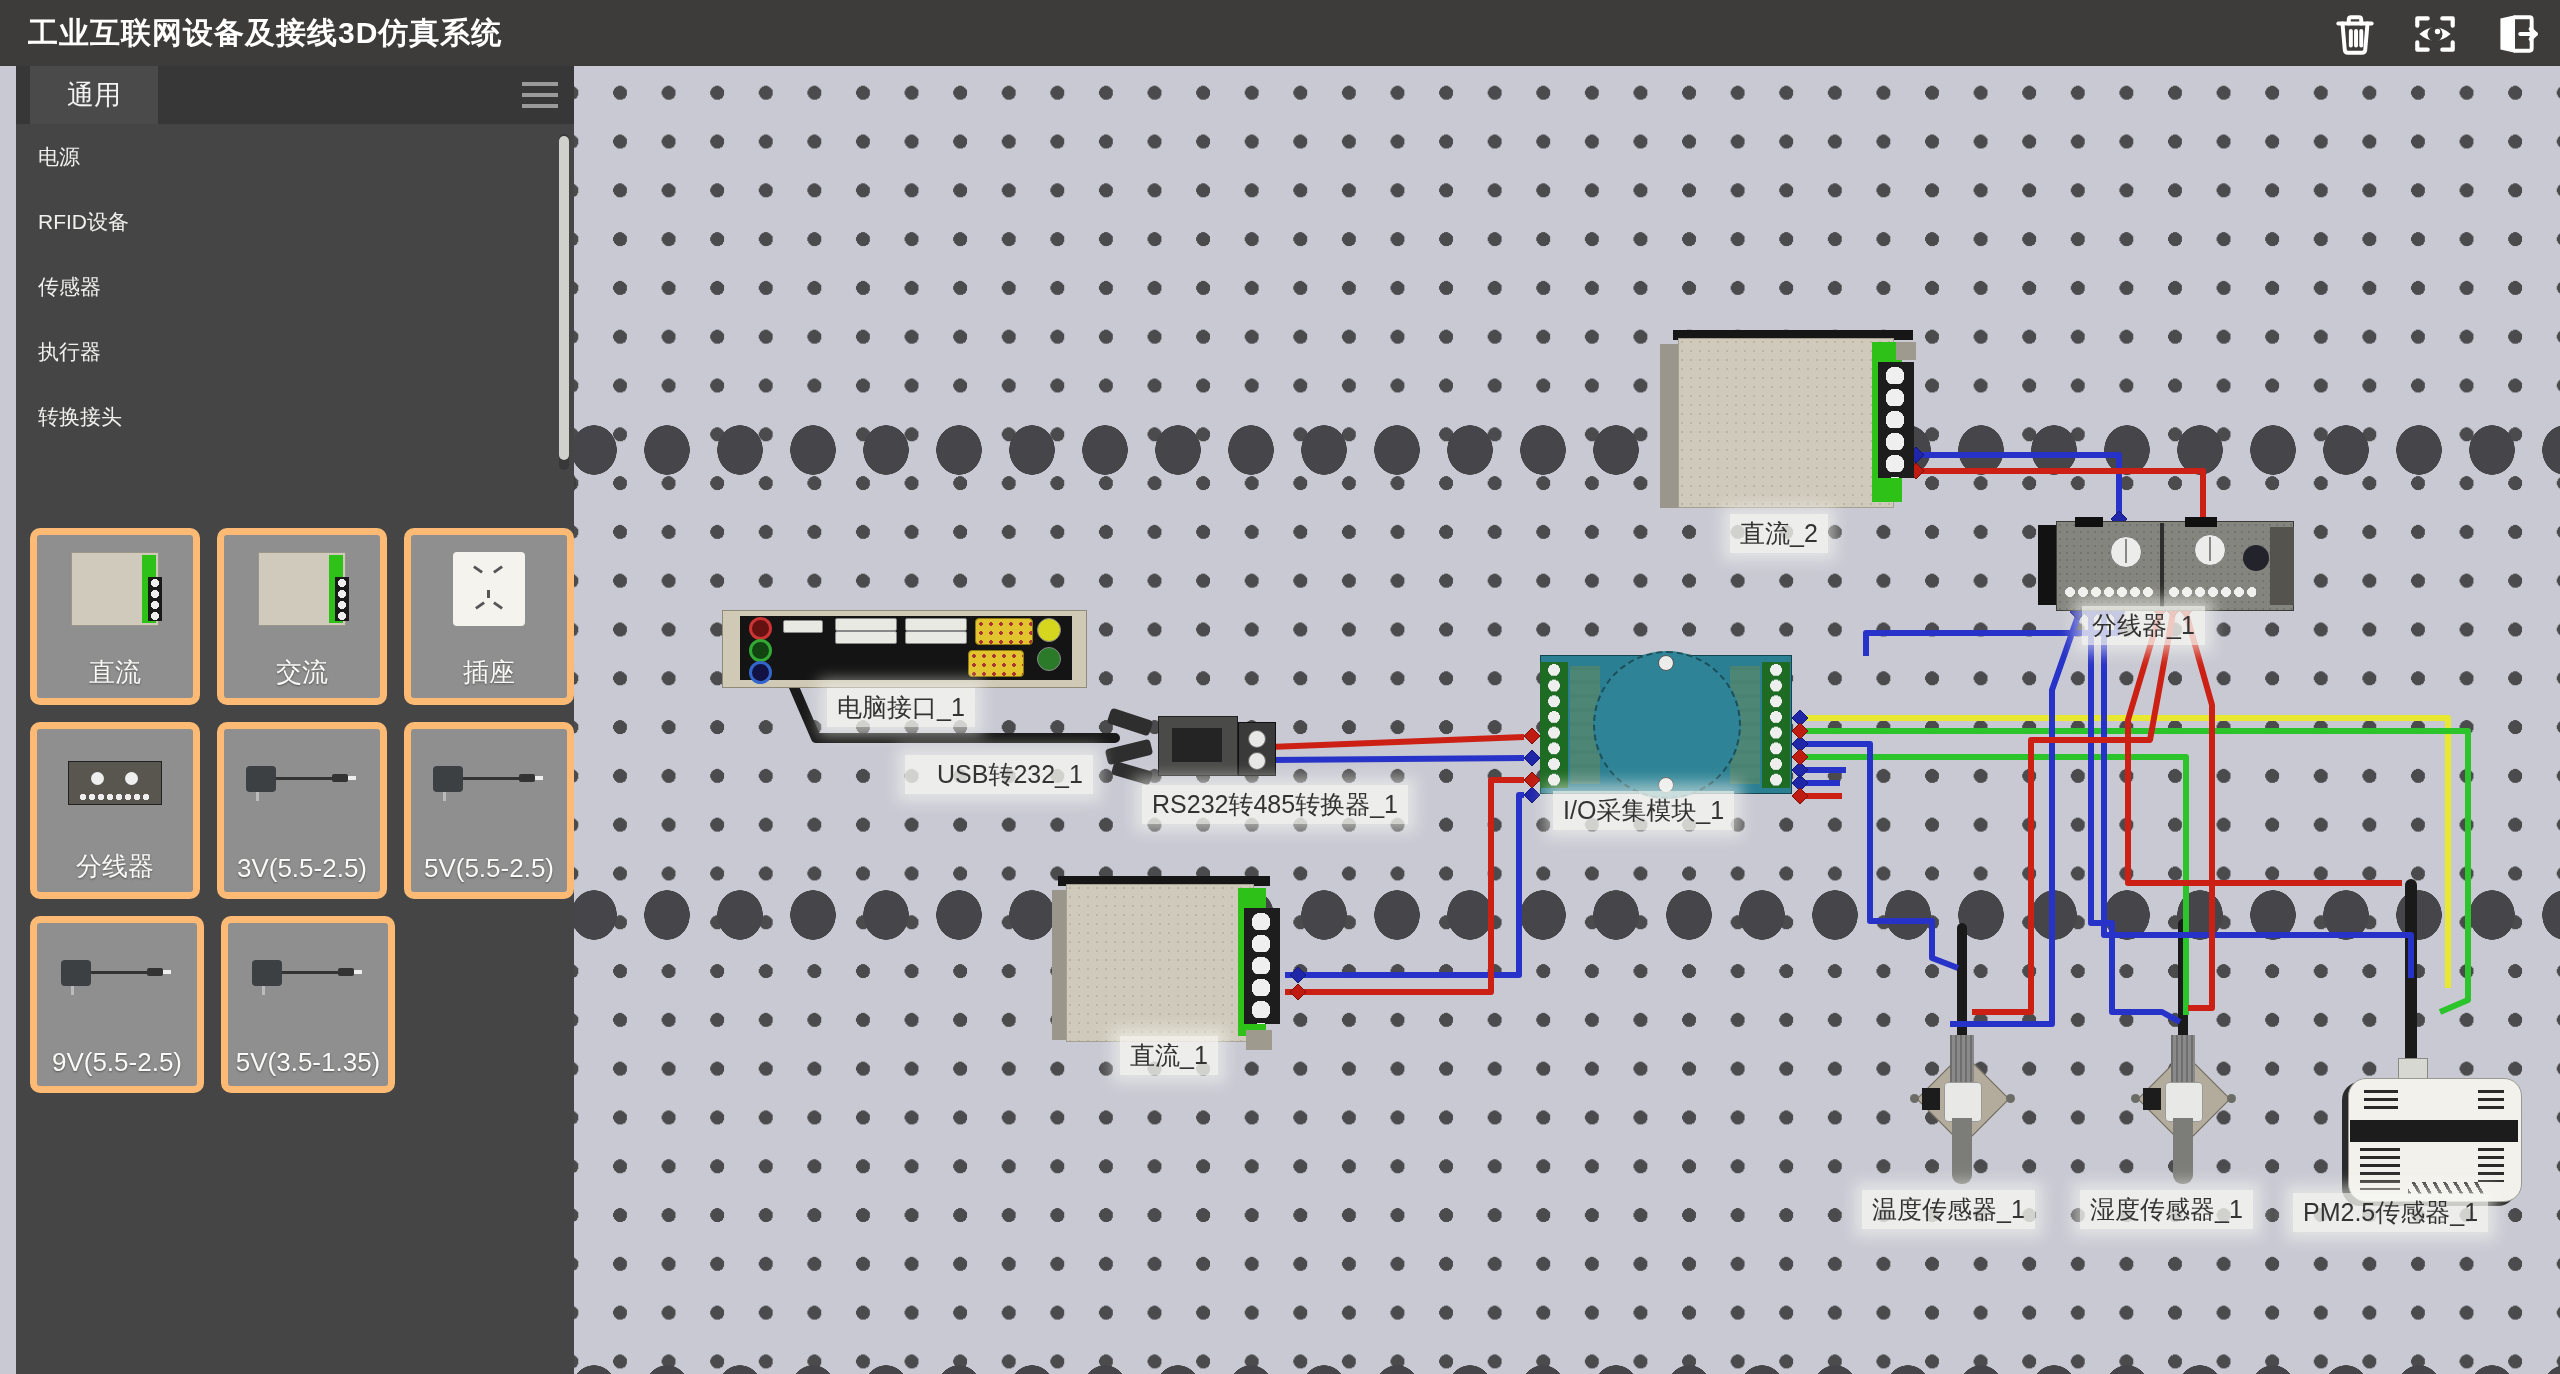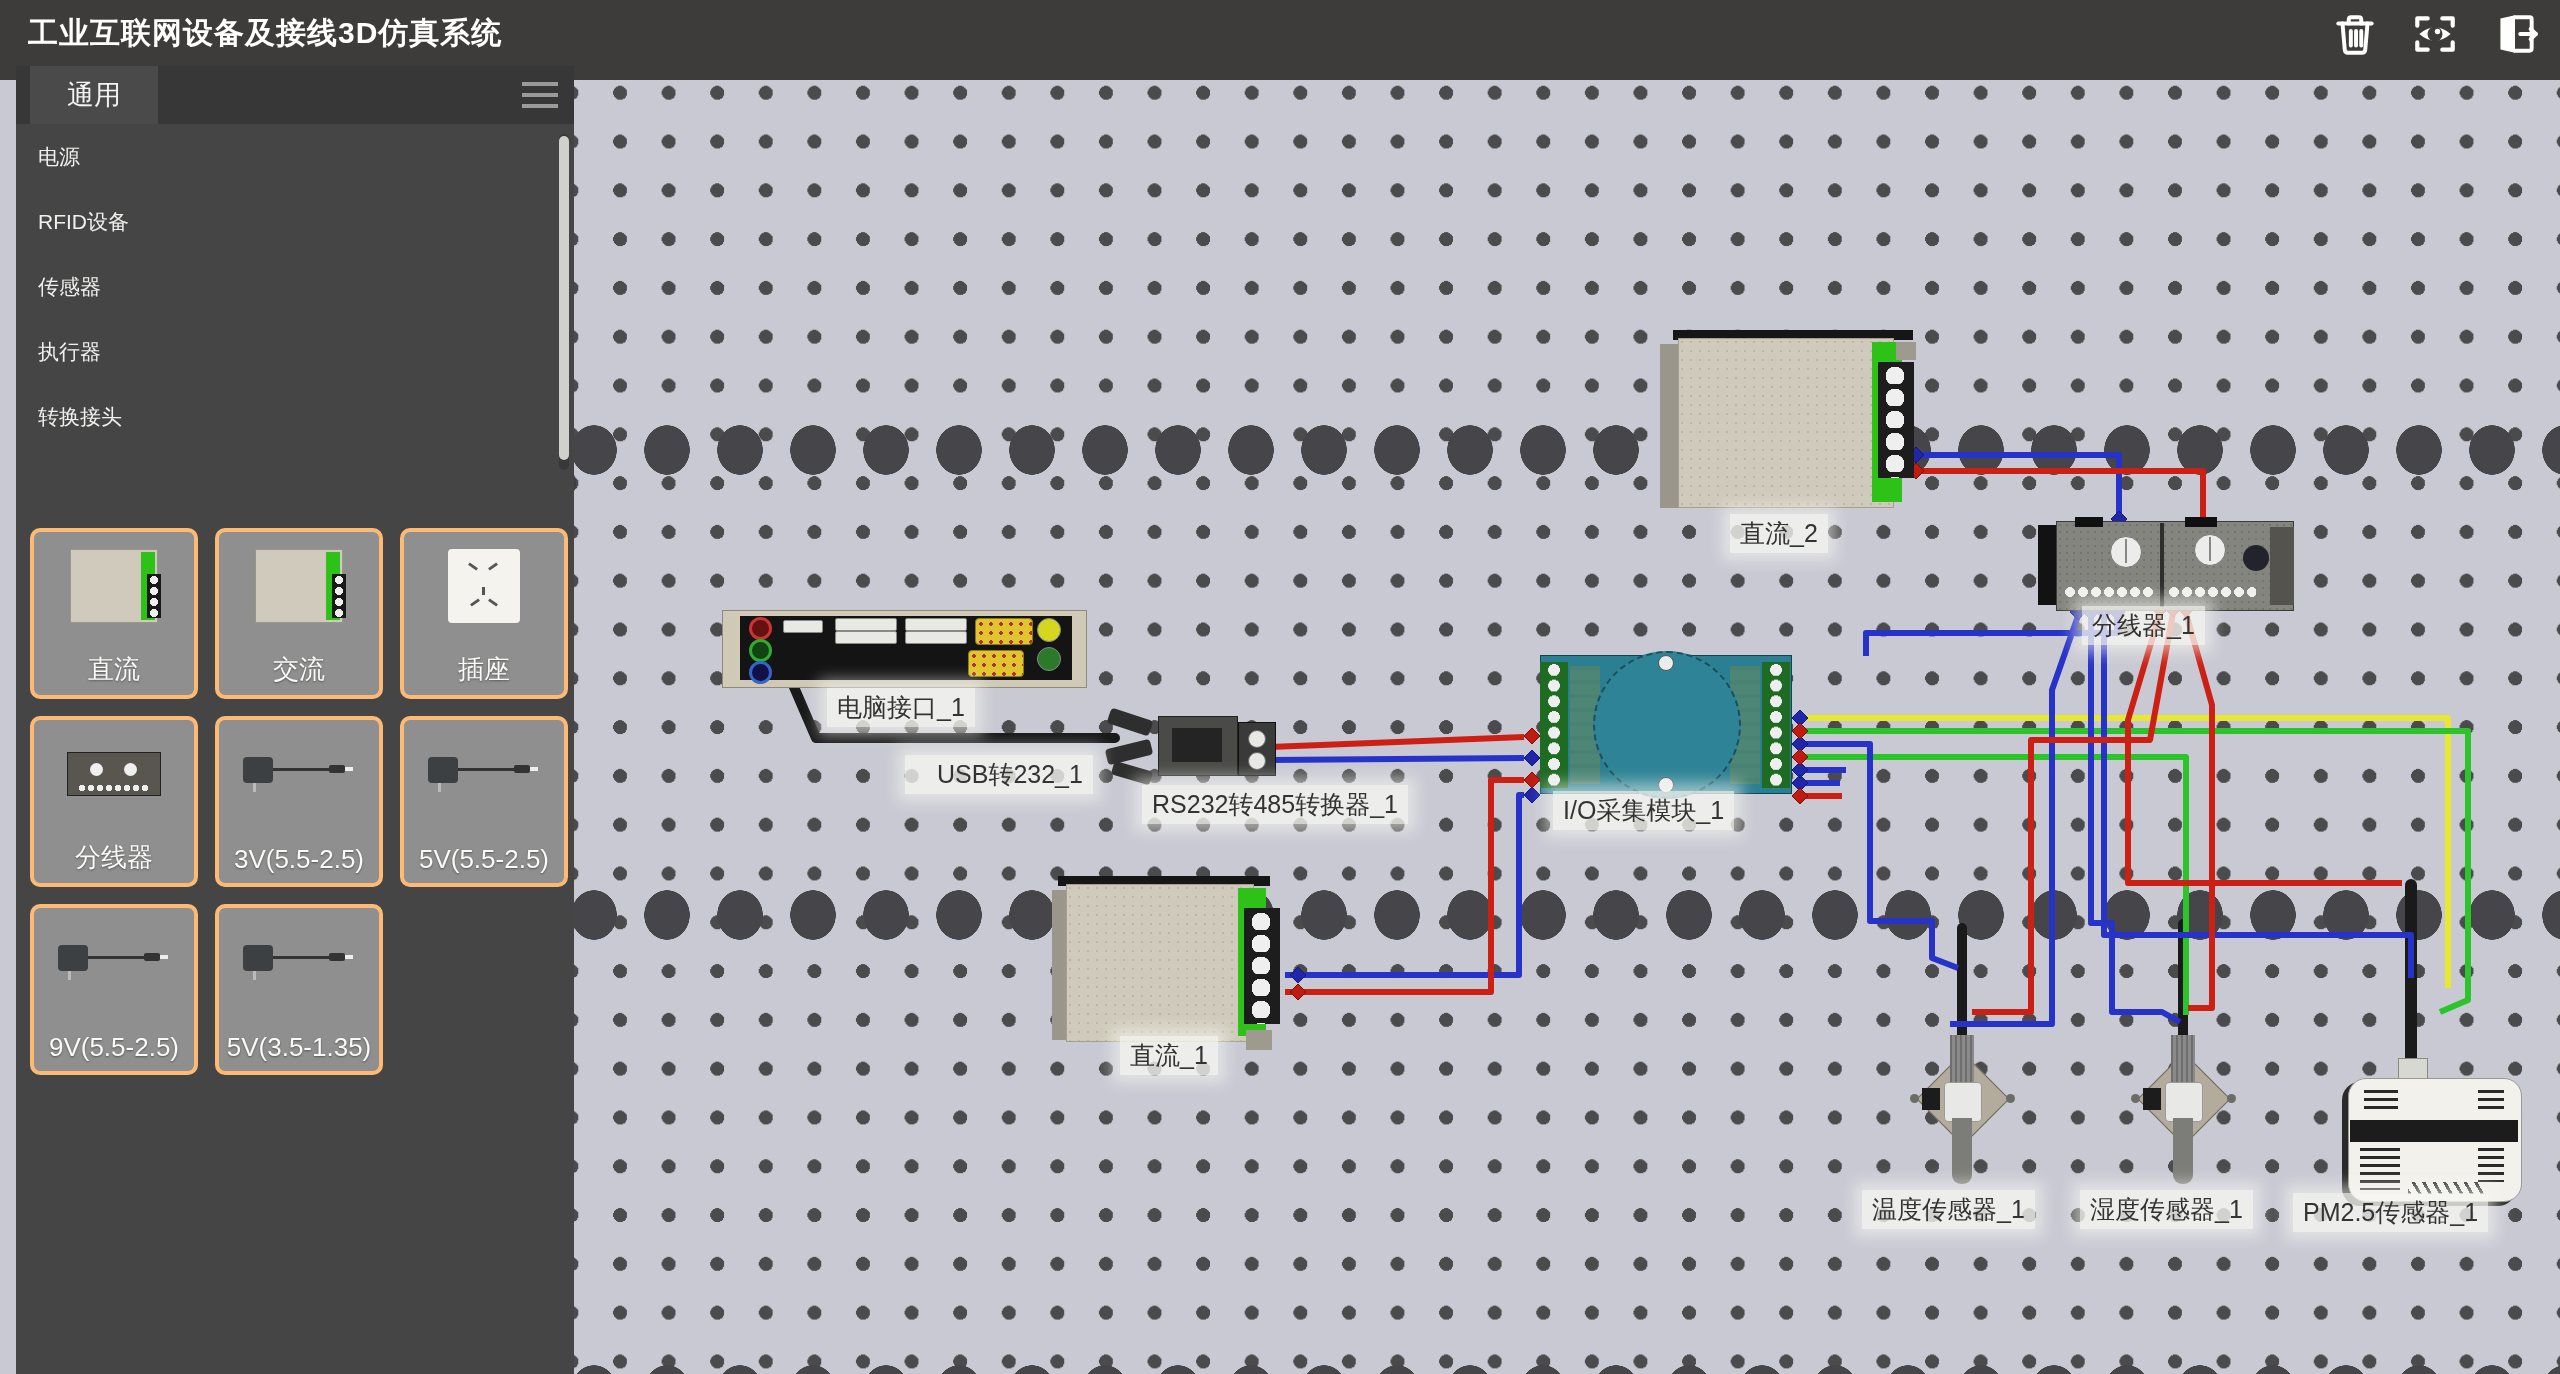--- a/index.html
+++ b/index.html
@@ -10,40 +10,40 @@
     background-image:radial-gradient(7px 7px at 24px 24px,#4b4b4e 98%,transparent 100%);
     background-size:48.6px 48.8px;background-position:13px 20px;}
   .bigrow{position:absolute;left:558px;width:2002px;height:60px;z-index:1;
     background-image:radial-gradient(23px 25px at 36px 30px,#46464a 98%,transparent 100%);
     background-size:73px 60px;}
   #bigrow1{top:420px;} #bigrow2{top:885px;}
   #bigrow3{top:1350px;height:24px;
     background-image:radial-gradient(23px 25px at 36px 40px,#46464a 98%,transparent 100%);}
   #wires{position:absolute;left:0;top:0;z-index:2;pointer-events:none;}
   
-  #topbar{position:absolute;left:0;top:0;width:2560px;height:80px;background:#3e3c3a;z-index:10;}
+  #topbar{position:absolute;left:0;top:0;width:2560px;height:66px;background:#3e3c3a;z-index:10;}
   #title{position:absolute;left:28px;top:0;line-height:66px;color:#fff;font-size:30px;font-weight:bold;letter-spacing:1px;}
   #toolbar{position:absolute;right:18px;top:7px;display:flex;gap:26px;}
   .tbtn{width:54px;height:54px;background:none;border:none;padding:2px;cursor:pointer;}
   .tbtn svg{width:50px;height:50px;display:block;}
   
   #sidebar{position:absolute;left:16px;top:66px;width:558px;height:1308px;background:#454545;z-index:10;}
   #tabstrip{position:absolute;left:0;top:0;width:558px;height:58px;background:#373737;}
   .tab{position:absolute;left:14px;top:0;width:128px;height:58px;background:#4a4a4a;
     color:#f2f2f2;font-size:27px;text-align:center;line-height:58px;}
   #hamburger{position:absolute;left:506px;top:16px;width:36px;height:26px;cursor:pointer;}
   #hamburger i{display:block;height:4px;margin-bottom:7px;background:#9a9a9a;}
   #menu{position:absolute;left:0;top:58px;width:558px;}
   .mitem{height:65px;line-height:65px;padding-left:22px;color:#f0f0ee;font-size:21px;cursor:pointer;}
   #scroll-track{position:absolute;left:543px;top:68px;width:10px;height:336px;background:#383838;border-radius:5px;}
   #scroll-thumb{position:absolute;left:543px;top:70px;width:10px;height:324px;background:#d0d0cd;border-radius:5px;}
   
   #palette{position:absolute;left:0;top:462px;width:558px;padding:0;}
   .prow{display:flex;gap:17px;margin:0 0 17px 14px;}
-  .card{position:relative;width:160px;height:163px;background:#8f8f8f;border:4px solid #fdba74;
+  .card{position:relative;width:160px;height:163px;background:#8f8f8f;border:7px solid #fdba74;
     border-radius:10px;cursor:pointer;}
   .card .clabel{position:absolute;left:0;right:0;bottom:8px;text-align:center;
     color:#fafaf8;font-size:26px;text-shadow:0 1px 2px #555;}
   .cicon{position:absolute;left:50%;top:54px;transform:translate(-50%,-50%);}
   
   .icon-psu{width:86px;height:72px;background:#cfcabb;position:relative;border:1px solid #9a968a;}
   .icon-psu .g{position:absolute;right:2px;top:2px;width:14px;height:68px;background:#2ec218;}
   .icon-psu .t{position:absolute;right:-4px;top:24px;width:14px;height:44px;background:#191919;
     background-image:radial-gradient(4px 4px at 7px 6px,#eee 98%,transparent 100%);background-size:14px 11px;}
   .icon-socket{width:72px;height:74px;background:#f4f3ee;border-radius:4px;position:relative;}

